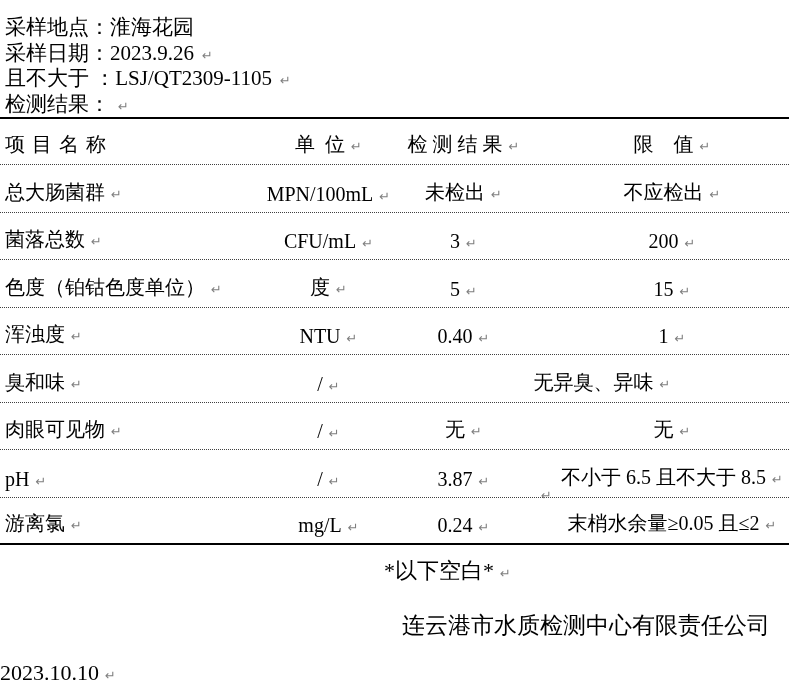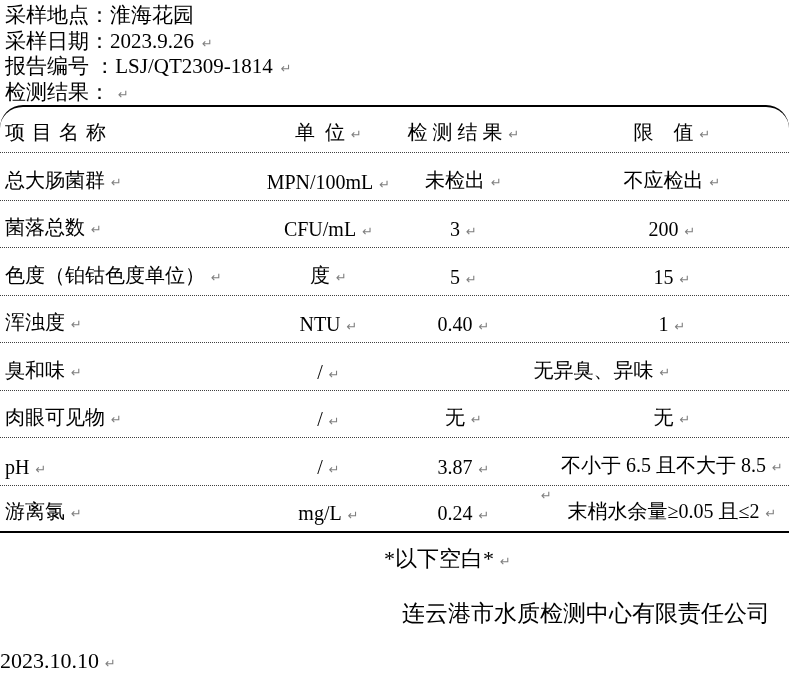--- a/index.html
+++ b/index.html
@@ -5,31 +5,31 @@
   * { margin:0; padding:0; box-sizing:border-box; }
   html,body { background:#ffffff; }
   .page {
     position:relative;
     width:789px; height:686px;
     background:#ffffff; color:#000000;
     font-family:"Liberation Serif","DejaVu Serif",serif;
     overflow:hidden;
   }
   
-  .info { padding:3px 0 0 5px; }
+  .info { padding:15px 0 0 5px; }
   .info-line { height:25.5px; line-height:25.5px; font-size:21px; white-space:pre; }
   
   .mark {
     display:inline-block; width:0; overflow:visible;
     color:#7f7f7f; font-family:"DejaVu Sans",sans-serif;
     font-size:13px; margin-left:6px; white-space:pre;
   }
   .info-line .mark { margin-left:8px; }
   
-  .rtable { border-top:2px solid #000000;border-radius:23px; }
+  .rtable { border-top:2px solid #000000; }
   .trow {
     display:flex; align-items:flex-end;
     height:47.5px; padding-bottom:6px;
     border-bottom:1px dotted #404040;
     font-size:20px; white-space:pre;
   }
   .trow.thead { height:46px; }
   .trow:last-child { border-bottom:2px solid #000000; }
   .c-item  { width:258px; padding-left:5px; text-align:left; }
   .c-unit  { width:130px; text-align:center; }
@@ -58,21 +58,21 @@
 </head>
 <body>
 
 <div class="page">
 
   <div class="info">
   <div class="info-line"><span class="info-label">采样地点：</span><span class="info-value">淮海花园</span></div>
 
   <div class="info-line"><span class="info-label">采样日期：</span><span class="info-value">2023.9.26</span><span class="mark">↵</span></div>
 
-  <div class="info-line"><span class="info-label">报告编号 ：</span><span class="info-value">LSJ/QT2309-1814</span><span class="mark">↵</span></div>
+  <div class="info-line"><span class="info-label">且不大于 ：</span><span class="info-value">LSJ/QT2309-1105</span><span class="mark">↵</span></div>
 
   <div class="info-line"><span class="info-label">检测结果：</span><span class="info-value"></span><span class="mark">↵</span></div>
 </div>
 
   <div class="rtable">
     <div class="trow thead">
       <span class="c-item">项 目 名 称</span>
       <span class="c-unit"><span>单  位</span><span class="mark">↵</span></span>
       <span class="c-result"><span>检 测 结 果</span><span class="mark">↵</span></span>
       <span class="c-limit"><span>限　值</span><span class="mark">↵</span></span>

